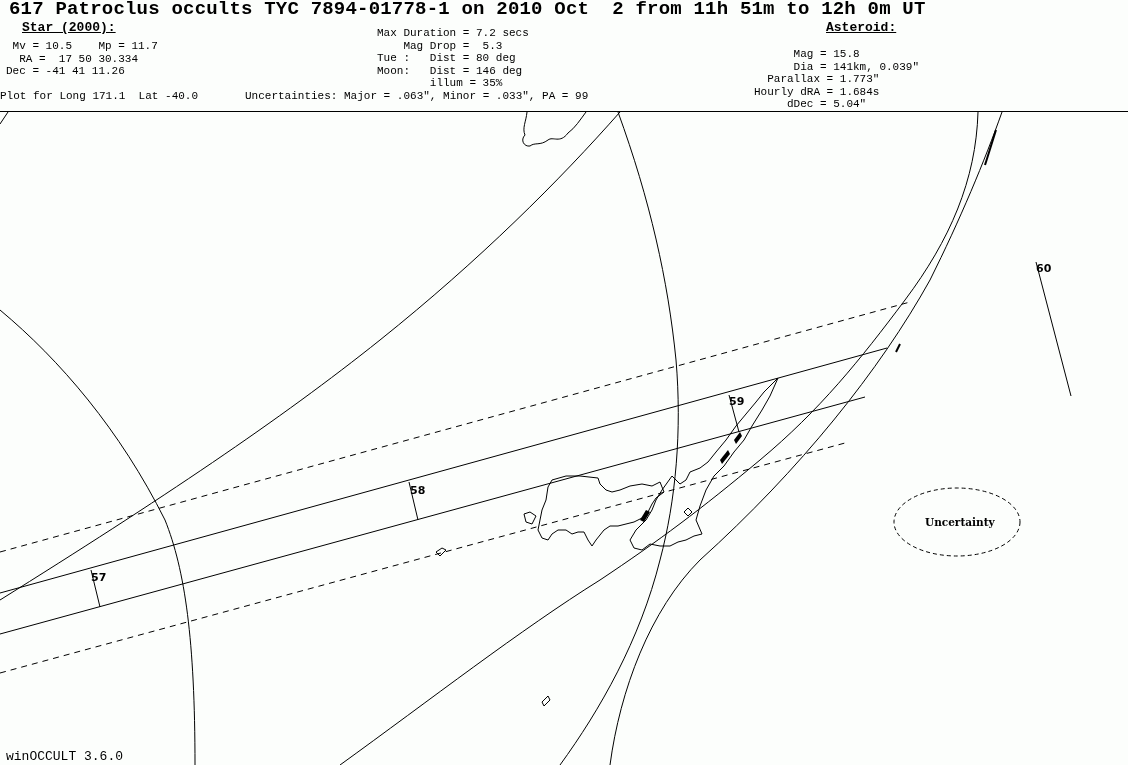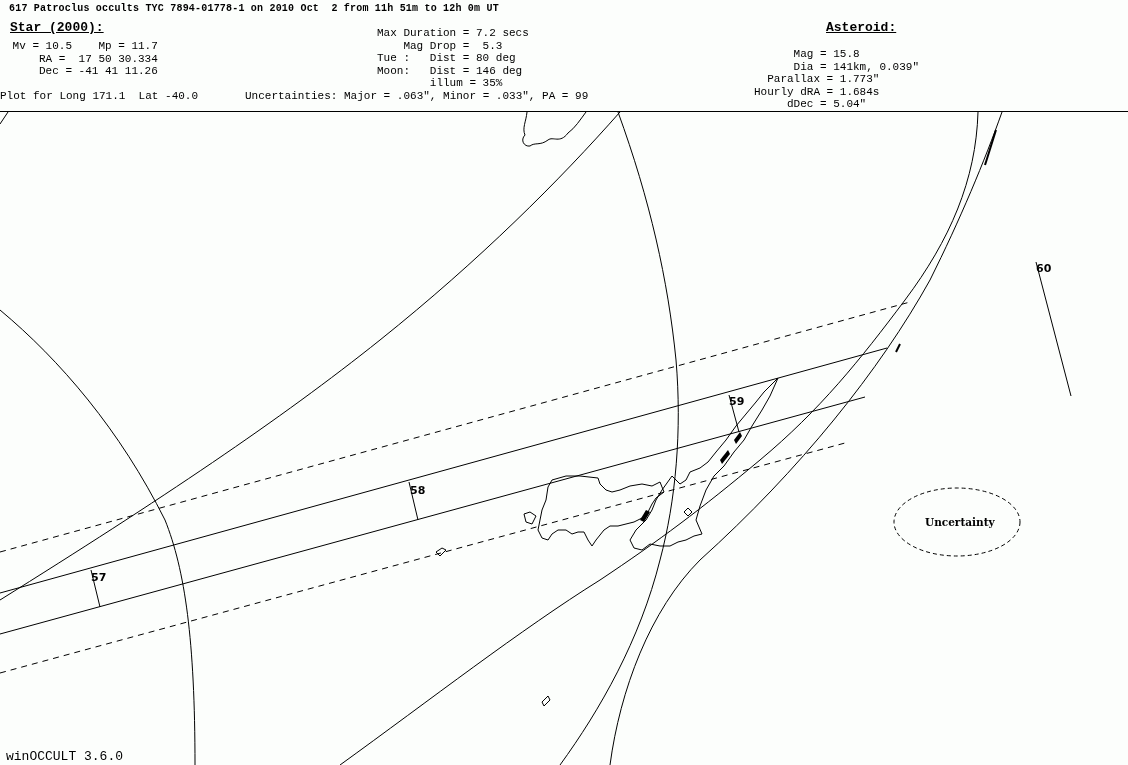--- a/index.html
+++ b/index.html
@@ -1,32 +1,32 @@
 <!DOCTYPE html>
 <html><head>
 <meta charset="utf-8">
 <style>
   html, body { margin: 0; padding: 0; background: #fcfefc; }
   body { width: 1128px; height: 765px; position: relative; overflow: hidden; color: #000; }
   .mono { font-family: "Liberation Mono", "DejaVu Sans Mono", monospace; font-size: 11px; line-height: 12.5px; white-space: pre; position: absolute; }
-  .title { position: absolute; left: 9px; top: 0px; font-family: "Liberation Mono", "DejaVu Sans Mono", monospace; font-weight: bold; font-size: 10px; line-height: 18px; white-space: pre; letter-spacing: 0.2px; }
+  .title { position: absolute; left: 9px; top: 0px; font-family: "Liberation Mono", "DejaVu Sans Mono", monospace; font-weight: bold; font-size: 19px; line-height: 18px; white-space: pre; letter-spacing: 0.2px; }
   .head { position: absolute; font-family: "Liberation Mono", "DejaVu Sans Mono", monospace; font-weight: bold; font-size: 13px; text-decoration: underline; white-space: pre; }
   .sep { position: absolute; left: 0; top: 111px; width: 1128px; height: 1px; background: #000; }
   svg.map { position: absolute; left: 0; top: 112px; }
   .lbl { font-family: "DejaVu Sans", sans-serif; font-weight: bold; font-size: 11px; fill: #000; }
   .unc { font-family: "DejaVu Serif", serif; font-weight: bold; font-size: 10.5px; fill: #000; }
   .footer { position: absolute; left: 6px; top: 749px; font-family: "Liberation Mono", "DejaVu Sans Mono", monospace; font-size: 13px; white-space: pre; }
 </style>
 </head>
 <body>
 
 <div class="title">617 Patroclus occults TYC 7894-01778-1 on 2010 Oct  2 from 11h 51m to 12h 0m UT</div>
 
-<div class="head" style="left:10px; top:20px;">Star (2000):</div>
-<div class="mono" style="left:6px; top:40px;text-align:right;"><span> Mv = 10.5    Mp = 11.7</span>
+<div class="head" style="left:22px; top:20px;">Star (2000):</div>
+<div class="mono" style="left:6px; top:40px;"><span> Mv = 10.5    Mp = 11.7</span>
 <span>  RA =  17 50 30.334</span>
 <span>Dec = -41 41 11.26</span></div>
 
 <div class="mono" style="left:377px; top:27px;"><span>Max Duration = 7.2 secs</span>
 <span>    Mag Drop =  5.3</span>
 <span>Tue :   Dist = 80 deg</span>
 <span>Moon:   Dist = 146 deg</span>
 <span>        illum = 35%</span></div>
 
 <div class="head" style="left:802px; top:20px;margin-left:24px;">Asteroid:</div>

